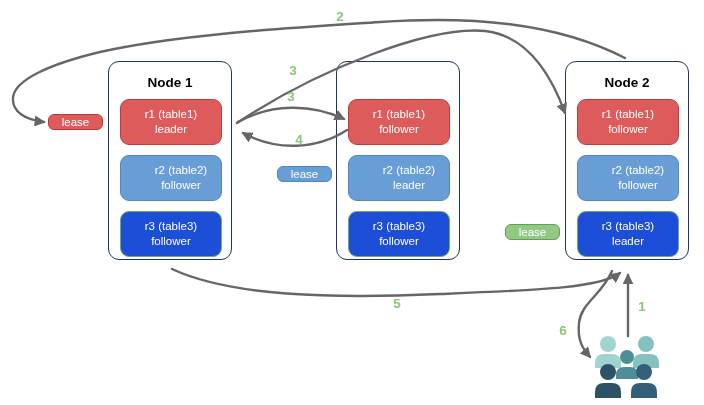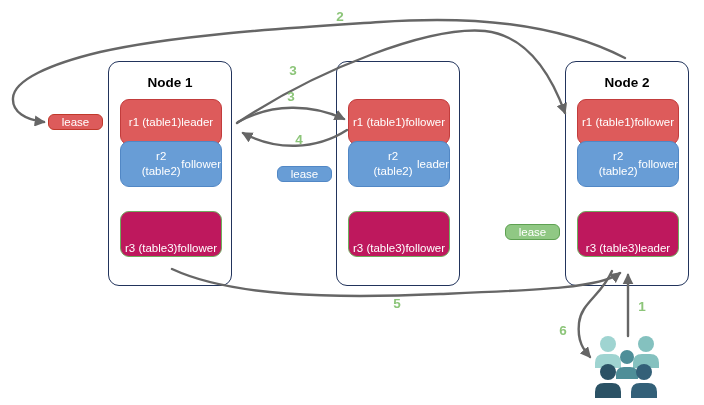--- a/index.html
+++ b/index.html
@@ -1,37 +1,37 @@
 <!DOCTYPE html>
 <html><head>
 <meta charset="utf-8">
 <style>
   * { margin:0; padding:0; box-sizing:border-box; }
   html,body { width:704px; height:405px; background:#ffffff; overflow:hidden;
               font-family:"Liberation Sans", sans-serif; }
   #canvas { position:relative; width:704px; height:405px; background:#ffffff; }
 
   .node {
-    position:absolute; top:61px; width:124px; height:225px;
+    position:absolute; top:61px; width:124px; height:199px;
     background:#ffffff; border:1.5px solid #22345c; border-radius:11px; z-index:1;
   }
   .node-title {
     position:absolute; top:13px; left:0; width:100%;
     text-align:center; font-size:13.5px; font-weight:bold; color:#000000;
   }
   .rep {
     position:absolute; left:11px; width:102px; height:46px;
-    border-radius:9px; display:flex; flex-direction:row;
+    border-radius:9px; display:flex; flex-direction:column;
     align-items:center; justify-content:center;
     color:#ffffff; font-size:11.5px; line-height:15px; text-align:center;
   }
-  .rep.r1 { top:37px; } .rep.r2 { top:79px;padding-left:20px; } .rep.r3 { top:149px; }
+  .rep.r1 { top:37px; } .rep.r2 { top:93px;padding-left:20px; } .rep.r3 { top:149px; }
   .rep.red   { background:#dd5b5b; border:1.5px solid #c23c3c; }
   .rep.blue  { background:#689dd6; border:1.5px solid #5187c5; }
-  .rep.green { background:#be185d; border:1.5px solid #6fae5e;align-items:flex-end; }
+  .rep.green { background:#1d4ed8; border:1.5px solid #6fae5e; }
 
   .lease {
     position:absolute; width:55px; height:16px; border-radius:6px;
     display:flex; align-items:center; justify-content:center;
     color:#ffffff; font-size:11.5px; z-index:3;
   }
   .lease.red   { left:48px;  top:114px; background:#dd5b5b; border:1.5px solid #c0392b; }
   .lease.blue  { left:277px; top:166px; background:#689dd6; border:1.5px solid #5187c5; }
   .lease.green { left:505px; top:224px; background:#90c884; border:1.5px solid #5ea152; }
 

